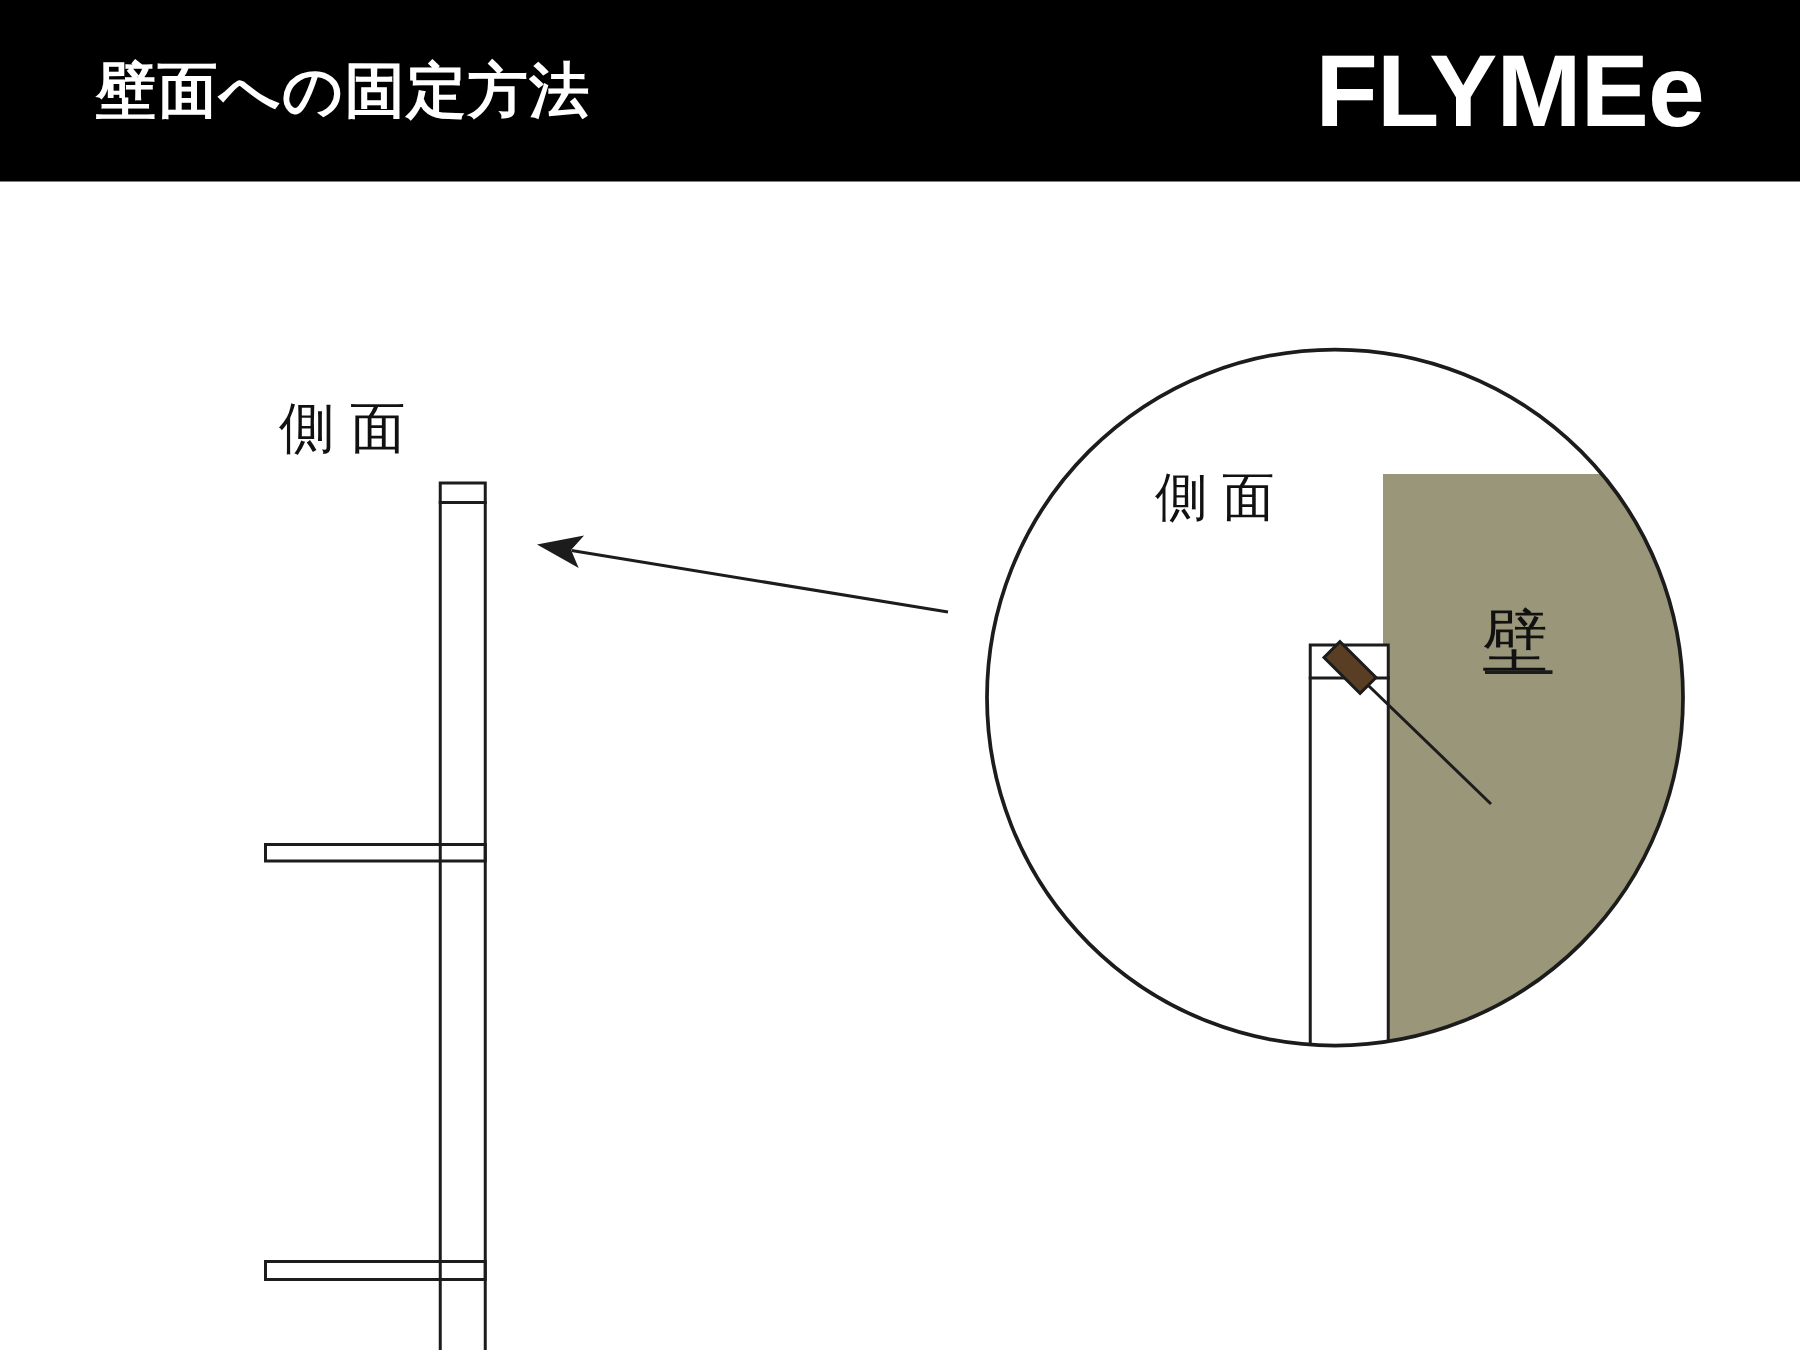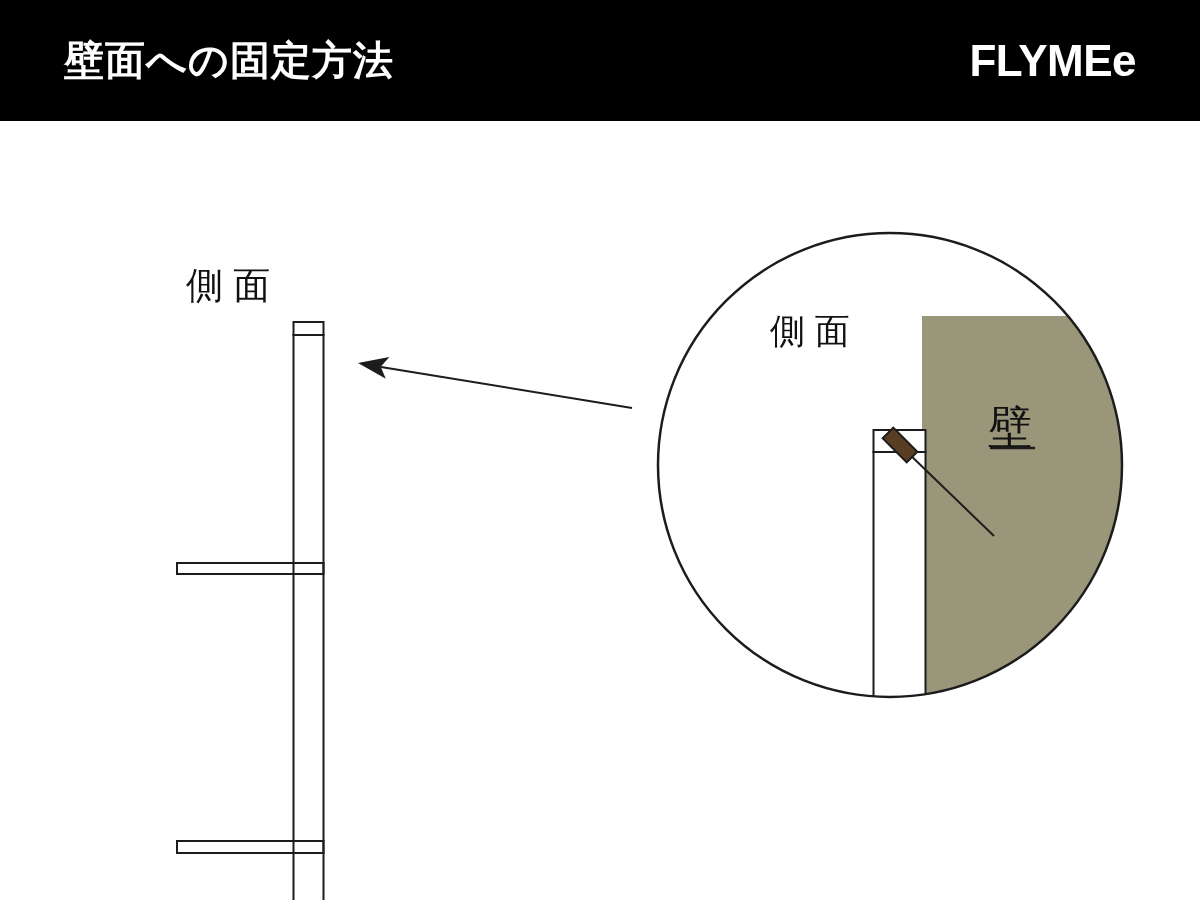--- a/index.html
+++ b/index.html
@@ -29,21 +29,21 @@
   }
   .header .title {
     color: #ffffff;
     font-size: 40px;
     font-weight: bold;
     letter-spacing: 1px;
     white-space: nowrap;
   }
   .header .logo {
     color: #ffffff;
-    font-size: 44px;
+    font-size: 68px;
     font-weight: bold;
     letter-spacing: -0.5px;
     white-space: nowrap;
   }
   .diagram {
     position: absolute;
     top: 115px;
     left: 0;
     width: 1200px;
     height: 785px;

